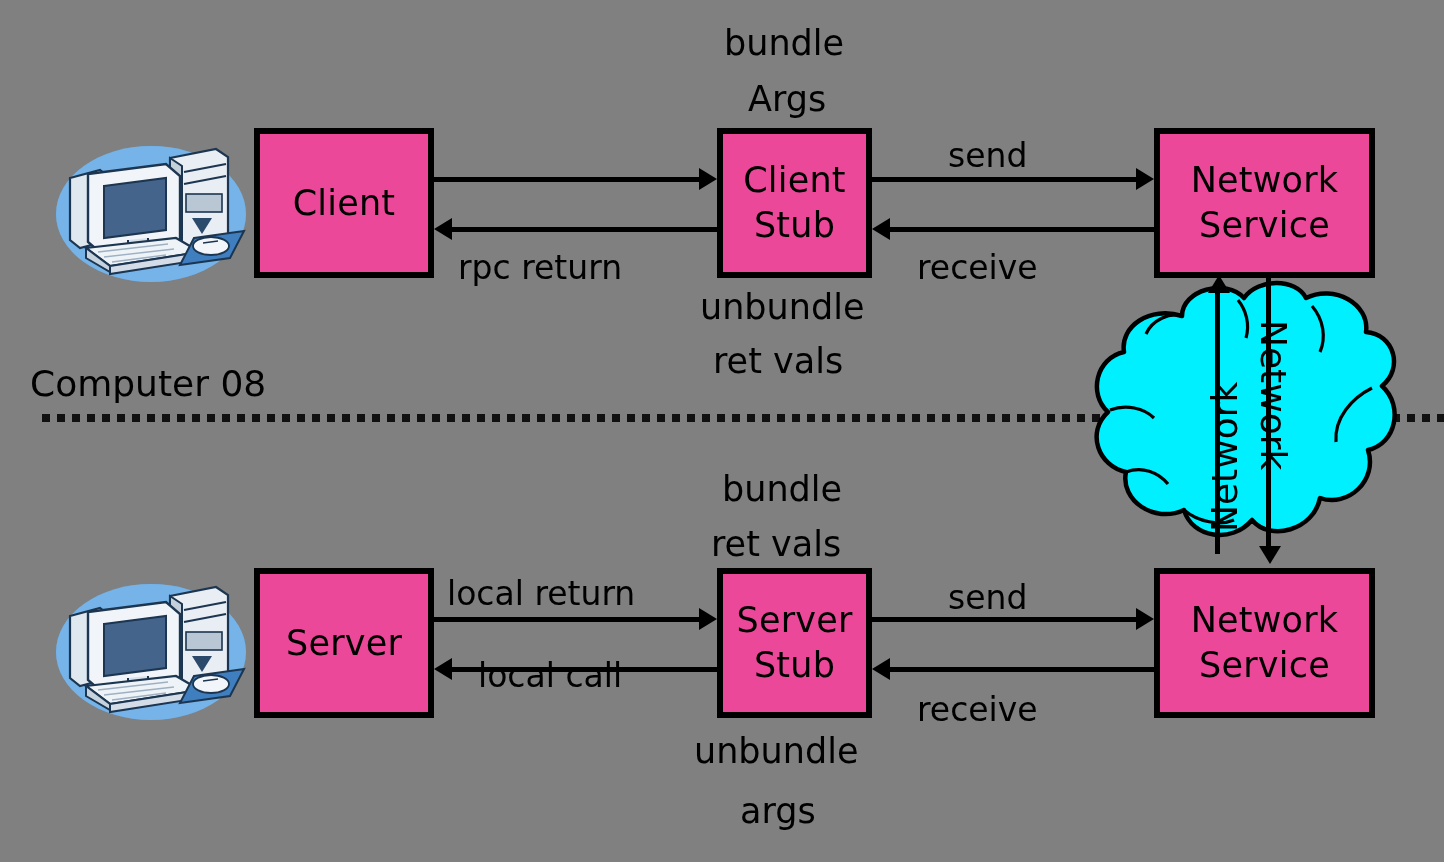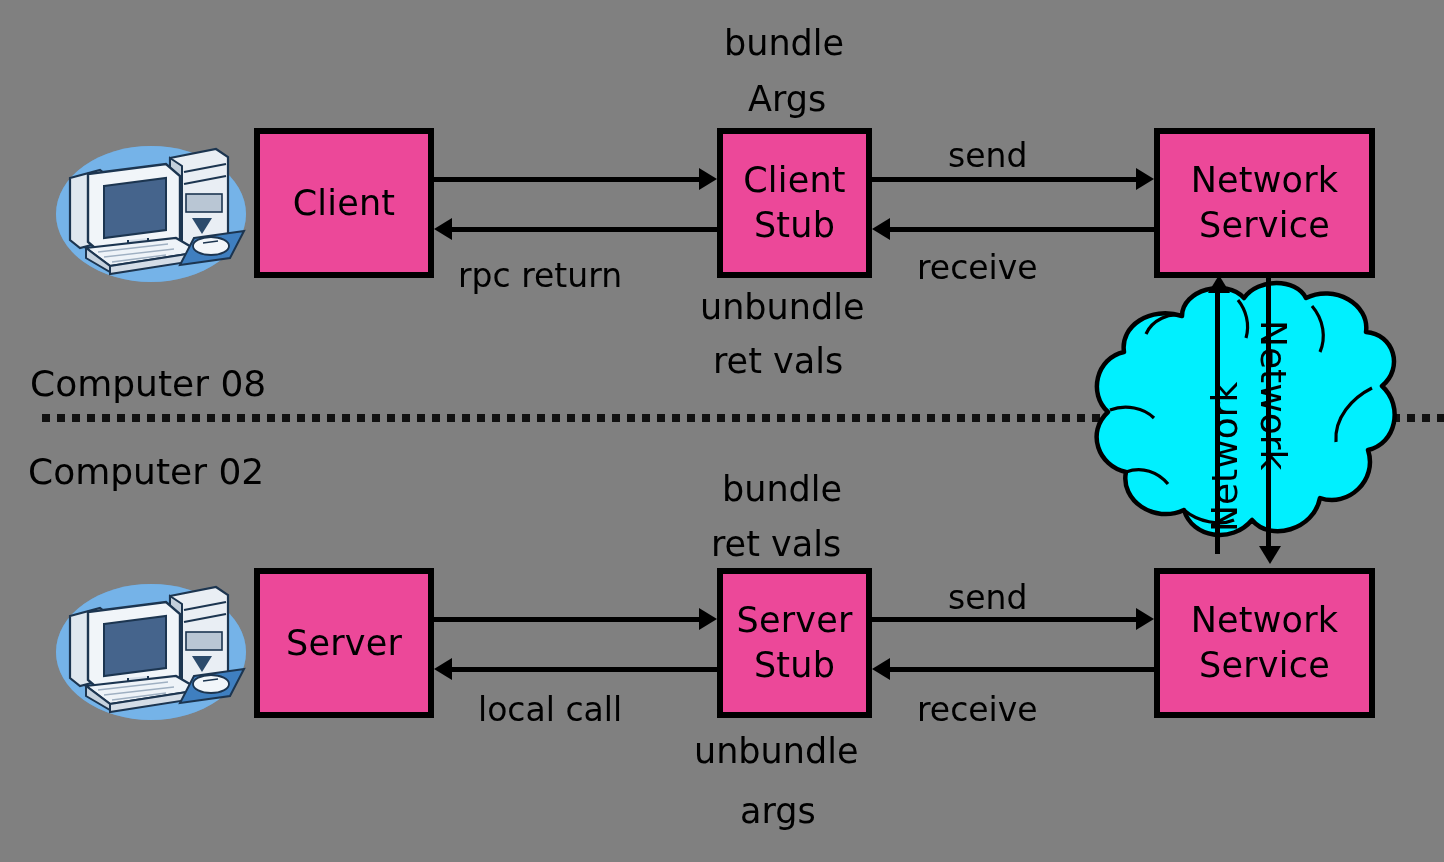--- a/index.html
+++ b/index.html
@@ -162,39 +162,38 @@
   <div class="box" style="left:1154px; top:128px; width:221px; height:150px;">
     <span class="l1">Network</span>
     <span class="l2">Service</span>
   </div>
 
   <div class="hline" style="left:434px; top:177px; width:265px;"></div>
   <div class="ahead-r" style="left:699px; top:168px;"></div>
 
   <div class="hline" style="left:452px; top:227px; width:265px;"></div>
   <div class="ahead-l" style="left:434px; top:218px;"></div>
-  <div class="lbl ctr" style="left:458px; top:254px;">rpc return</div>
+  <div class="lbl ctr" style="left:458px; top:246px;">rpc return</div>
 
   <div class="hline" style="left:872px; top:177px; width:264px;"></div>
   <div class="ahead-r" style="left:1136px; top:168px;"></div>
   <div class="lbl ctr" style="left:948px; top:134px;">send</div>
 
   <div class="hline" style="left:890px; top:227px; width:264px;"></div>
   <div class="ahead-l" style="left:872px; top:218px;"></div>
   <div class="lbl ctr" style="left:917px; top:246px;">receive</div>
 
   <div class="lbl ctr big" style="left:724px; top:20px;">bundle</div>
   <div class="lbl ctr big" style="left:748px; top:76px;">Args</div>
 
   <div class="lbl ctr big" style="left:700px; top:284px;">unbundle</div>
   <div class="lbl ctr big" style="left:713px; top:338px;">ret vals</div>
 
   <div class="lbl big" style="left:30px; top:360px; font-size:36px;">Computer 08</div>
   <div class="divider" style="left:42px; top:414px; width:1402px;"></div>
-  <div class="lbl big" style="left:28px; top:448px; font-size:36px;">Computer 02</div>
 
   <svg class="cloud" style="left:1086px; top:276px;" width="320" height="290" viewBox="0 0 320 290">
     <path d="M96 40
              C96 14, 140 2, 158 22
              C172 2, 210 2, 220 22
              C248 8, 284 28, 280 56
              C308 58, 318 92, 296 110
              C318 130, 310 168, 282 174
              C292 204, 262 232, 234 222
              C228 254, 184 266, 166 244
@@ -255,24 +254,25 @@
     <span class="l2">Stub</span>
   </div>
 
   <div class="box" style="left:1154px; top:568px; width:221px; height:150px;">
     <span class="l1">Network</span>
     <span class="l2">Service</span>
   </div>
 
   <div class="hline" style="left:434px; top:617px; width:265px;"></div>
   <div class="ahead-r" style="left:699px; top:608px;"></div>
+  <div class="lbl ctr" style="left:447px; top:572px;">local return</div>
 
   <div class="hline" style="left:452px; top:667px; width:265px;"></div>
   <div class="ahead-l" style="left:434px; top:658px;"></div>
-  <div class="lbl ctr" style="left:478px; top:688px;">local call</div>
+  <div class="lbl ctr" style="left:478px; top:654px;">local call</div>
 
   <div class="hline" style="left:872px; top:617px; width:264px;"></div>
   <div class="ahead-r" style="left:1136px; top:608px;"></div>
   <div class="lbl ctr" style="left:948px; top:576px;">send</div>
 
   <div class="hline" style="left:890px; top:667px; width:264px;"></div>
   <div class="ahead-l" style="left:872px; top:658px;"></div>
   <div class="lbl ctr" style="left:917px; top:688px;">receive</div>
 
   <div class="lbl ctr big" style="left:722px; top:466px;">bundle</div>

